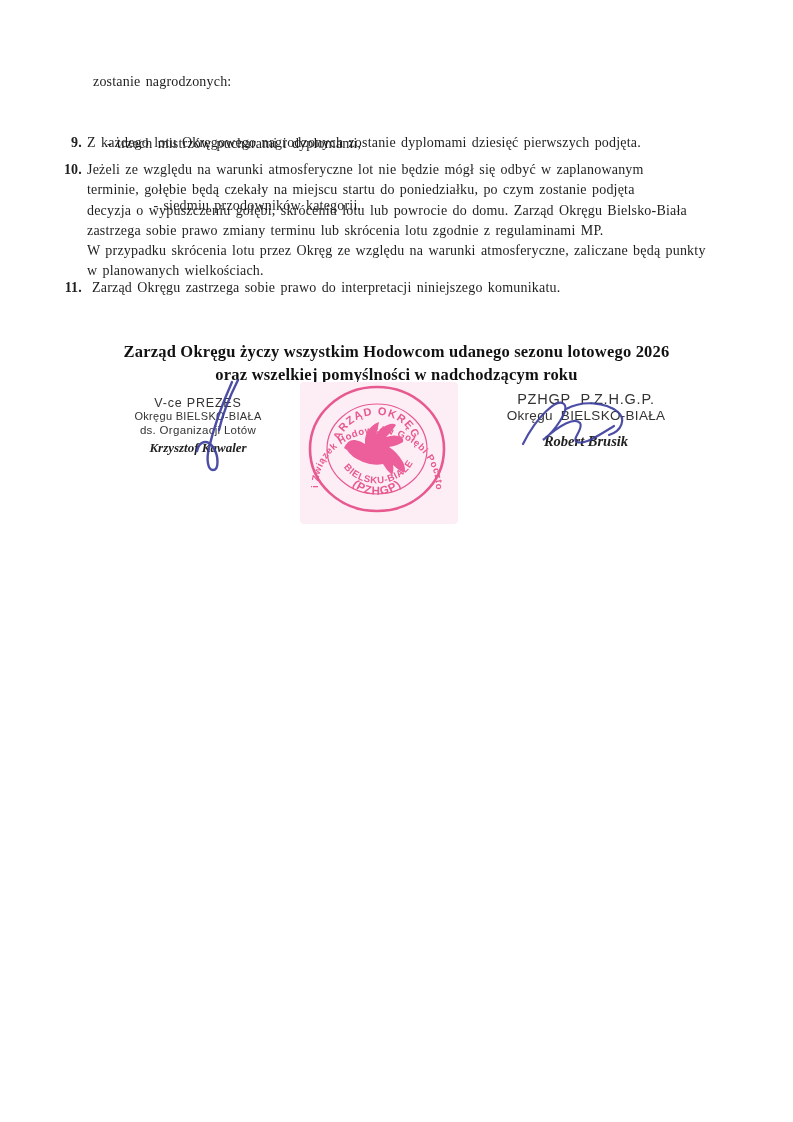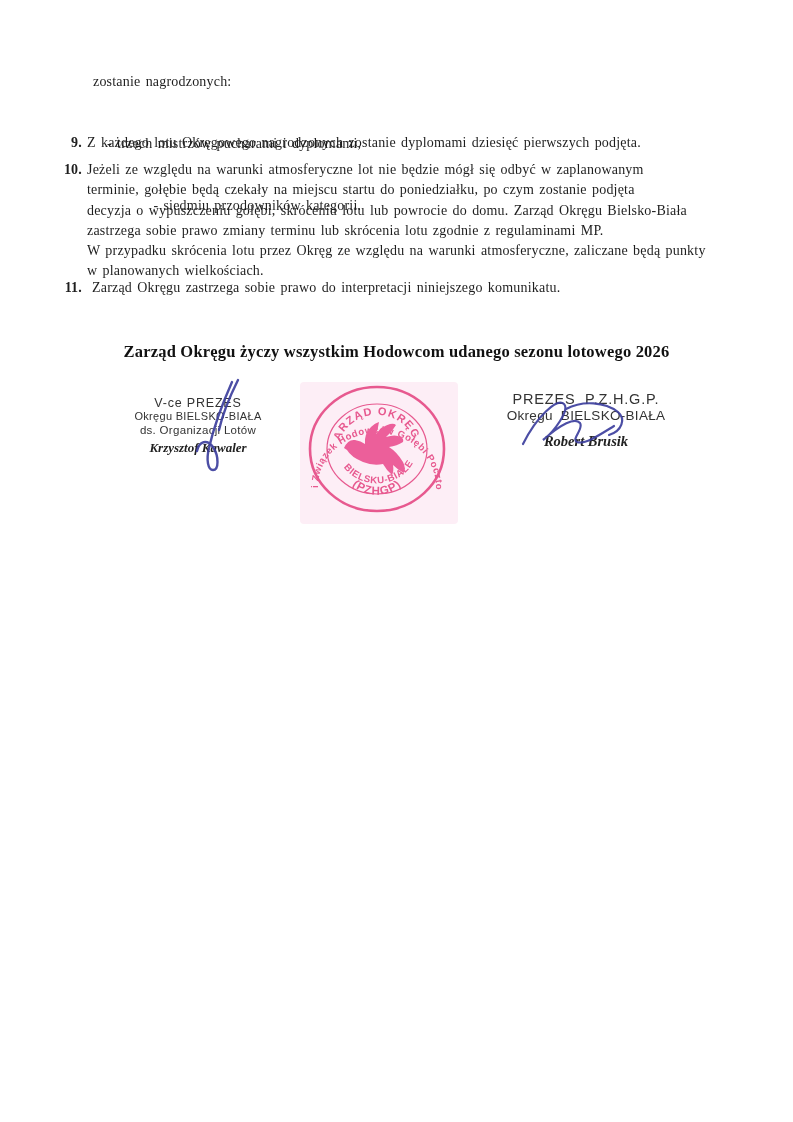--- a/index.html
+++ b/index.html
@@ -117,31 +117,32 @@
 w planowanych wielkościach.</span>
   </div>
 
   <div class="num-item item-11">
     <span class="num">11.</span>
     <span class="body">Zarząd Okręgu zastrzega sobie prawo do interpretacji niniejszego komunikatu.</span>
   </div>
 
   <div class="closing">
     <div>Zarząd Okręgu życzy wszystkim Hodowcom udanego sezonu lotowego 2026</div>
+    <div>oraz wszelkiej pomyślności w nadchodzącym roku</div>
   </div>
 
   <div class="sig-block sig-left">
     <div class="t1">V-ce PREZES</div>
     <div class="t2">Okręgu BIELSKO-BIAŁA</div>
     <div class="t3">ds. Organizacji Lotów</div>
     <div class="sig-name">Krzysztof Kawaler</div>
   </div>
 
   <div class="sig-block sig-right">
-    <div class="t1">PREZES  P.Z.H.G.P.</div>
+    <div class="t1">PZHGP  P.Z.H.G.P.</div>
     <div class="t2">Okręgu  BIELSKO-BIAŁA</div>
     <div class="sig-name">Robert Brusik</div>
   </div>
 
   <svg class="ink-svg ink-left" width="72" height="102" viewBox="0 0 72 102">
     <g fill="none" stroke="#3d3f9e" stroke-width="2.4" stroke-linecap="round" opacity="0.92">
       <path d="M 54,4 C 46,22 36,48 31,70 C 28,82 30,92 35,92 C 41,92 41,78 35,69 C 29,61 21,63 19,73"></path>
       <path d="M 60,2 C 52,18 45,34 41,52"></path>
     </g>
   </svg>

